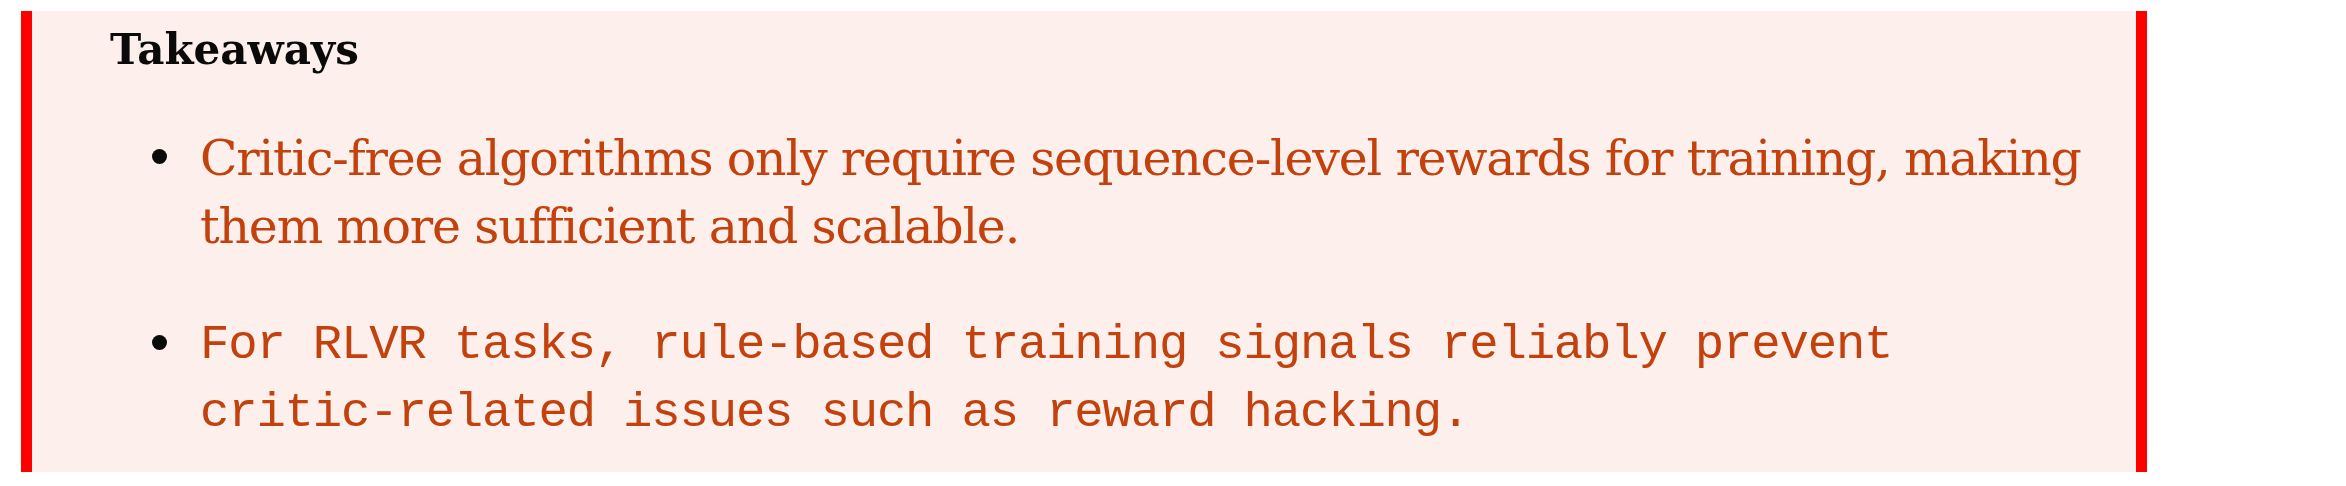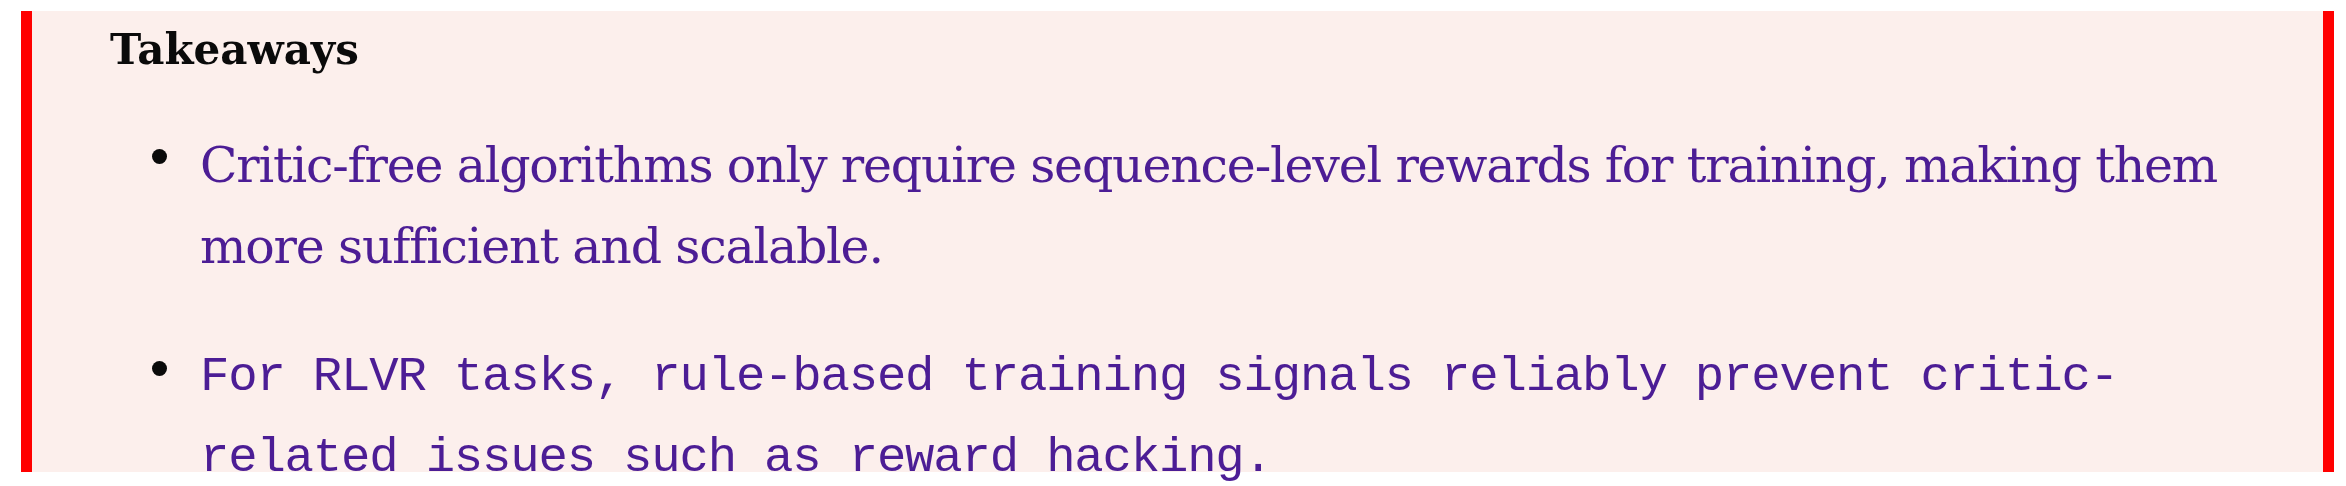--- a/index.html
+++ b/index.html
@@ -9,21 +9,21 @@
     width: 2346px;
     height: 486px;
     overflow: hidden;
     font-family: "DejaVu Serif", "Liberation Serif", serif;
   }
 
   .callout {
     position: absolute;
     top: 11px;
     left: 21px;
-    width: 2313px;
+    width: 2126px;
     height: 461px;
     box-sizing: border-box;
     background: var(--callout-bg, #fcefec);
     border-left: 11px solid var(--accent, #ff0000);
     border-right: 11px solid var(--accent, #ff0000);
     padding: 14px 30px 36px 78px;
   }
 
   .callout-title {
     margin: 0;
@@ -35,23 +35,23 @@
 
   ul.bullets {
     list-style: none;
     margin: 50px 0 0 0;
     padding: 0 0 0 90px;
   }
 
   li.bullet-item {
     position: relative;
     font-size: 49px;
-    line-height: 81px;
+    line-height: 68px;
     letter-spacing: -1.2px;
-    color: #4c1d95;
+    color: #c2410c;
   }
 
   li.bullet-item + li.bullet-item {
     margin-top: 50px;
     font-family: Liberation Mono, monospace;
   }
 
   .bullet-dot {
     position: absolute;
     left: -48px;

